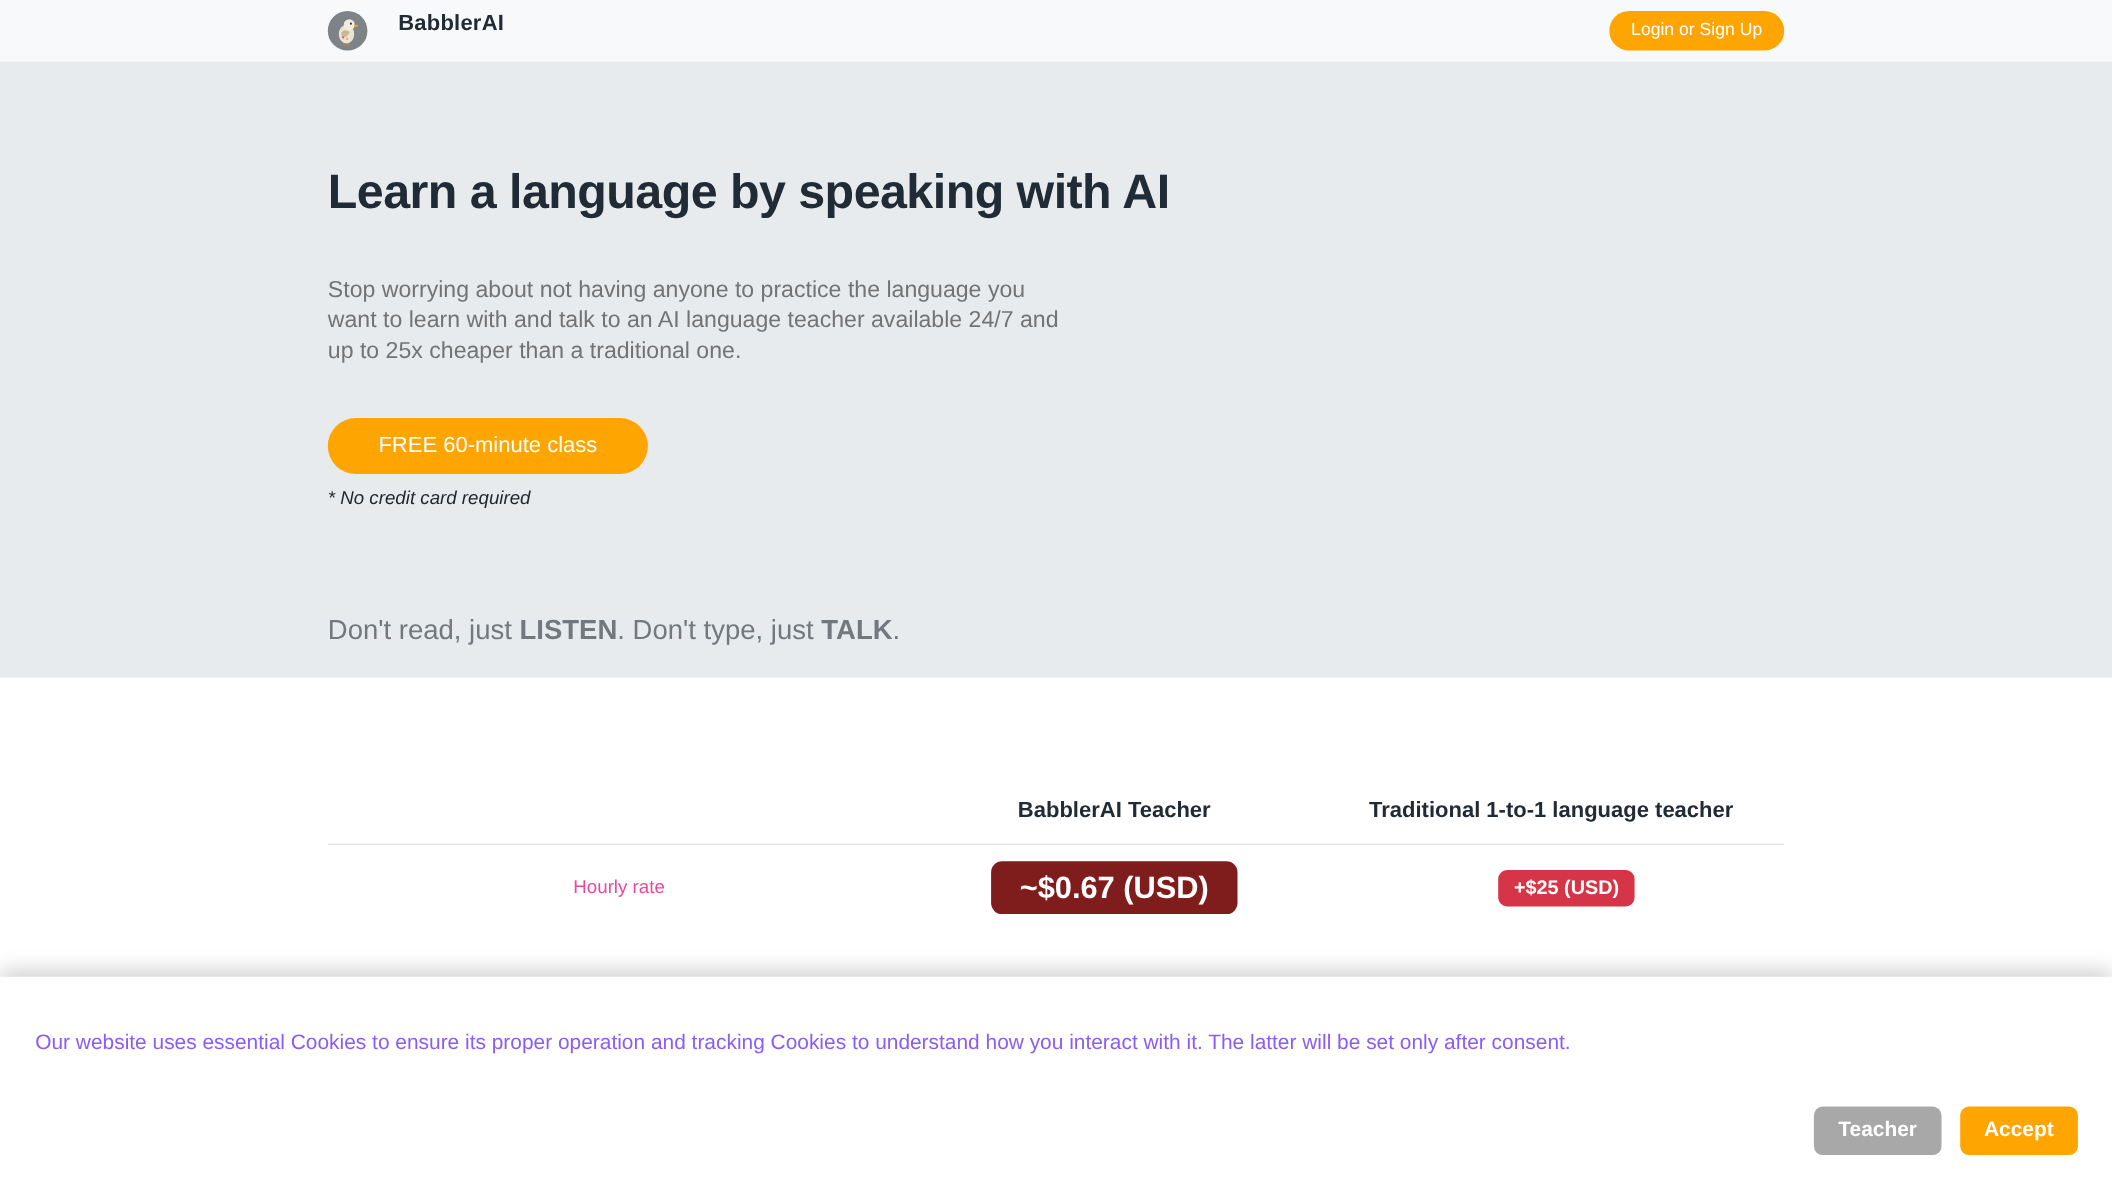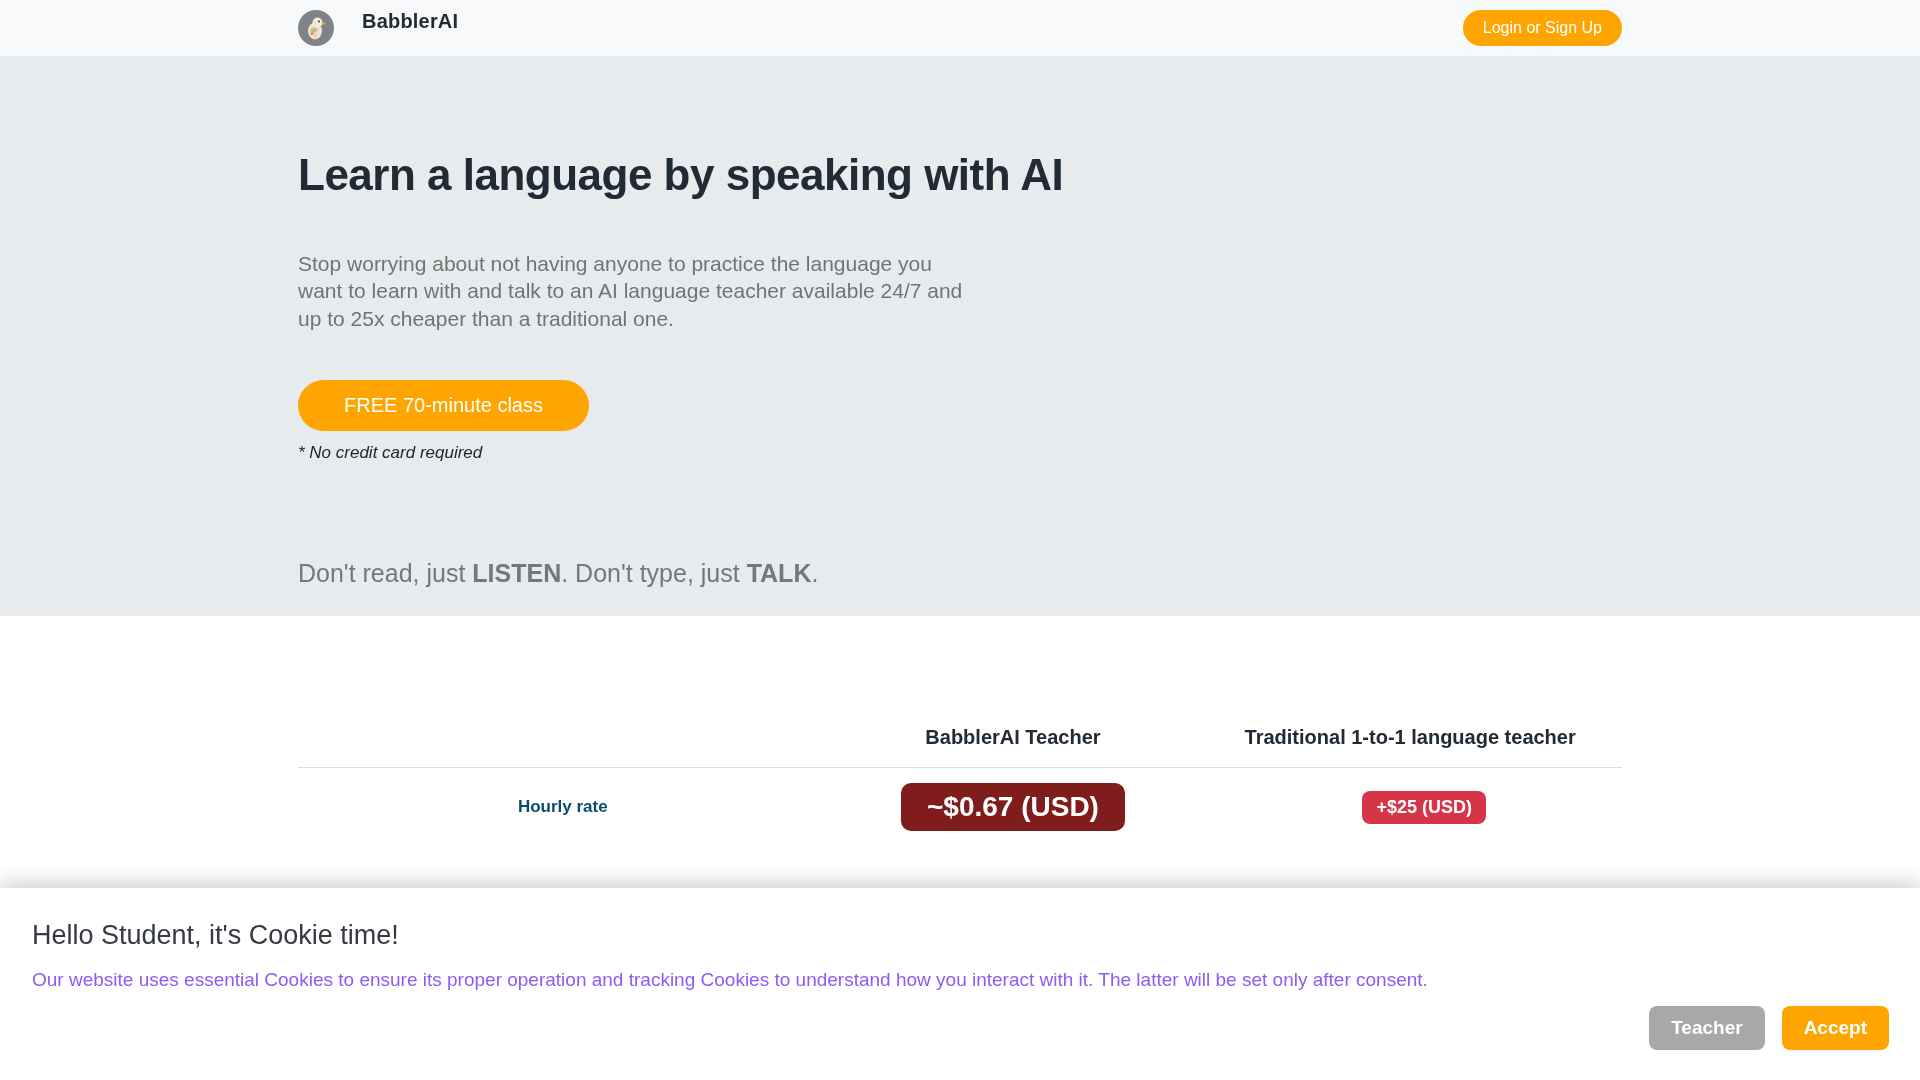--- a/index.html
+++ b/index.html
@@ -105,21 +105,21 @@
   }
   .compare-table th.metric-col { width: 40%; }
   .compare-table th.babbler-col { width: 28%; }
   .compare-table th.trad-col { width: 32%; }
   .compare-table td {
     border-top: 1px solid #dcdee1;
     text-align: center;
     padding: 15px 0 18px 0;
     vertical-align: middle;
   }
-  .metric-label { font-size: 17px; color: #0c4a6e; font-weight: bold; }
+  .metric-label { font-size: 17px; color: #ec4899; }
   .badge-green {
     display: inline-block;
     background: #7f1d1d;
     color: #ffffff;
     font-size: 28px;
     font-weight: 700;
     padding: 8px 26px;
     border-radius: 10px;
   }
   .badge-red {
@@ -190,21 +190,21 @@
       <span class="brand-name">BabblerAI</span>
     </div>
     <button class="btn login-btn">Login or Sign Up</button>
   </div>
 </header>
 
 <section class="hero">
   <div class="container">
     <h1 class="hero-title">Learn a language by speaking with AI</h1>
     <p class="hero-subtitle">Stop worrying about not having anyone to practice the language you want to learn with and talk to an AI language teacher available 24/7 and up to 25x cheaper than a traditional one.</p>
-    <button class="btn cta-btn">FREE 70-minute class</button>
+    <button class="btn cta-btn">FREE 60-minute class</button>
     <div class="cta-note">* No credit card required</div>
     <div class="tagline"><span>Don't read, just </span><b>LISTEN</b><span>. Don't type, just </span><b>TALK</b><span>.</span></div>
   </div>
 </section>
 
 <section class="compare">
   <div class="container">
 
     <table class="compare-table">
       <thead>
@@ -219,19 +219,18 @@
           <td><span class="metric-label">Hourly rate</span></td>
           <td><span class="badge-green">~$0.67 (USD)</span></td>
           <td><span class="badge-red">+$25 (USD)</span></td>
         </tr>
       </tbody>
     </table>
   </div>
 </section>
 
 <div class="cookie-banner">
-  <div class="cookie-title">Hello Student, it's Cookie time!</div>
   <div class="cookie-message">Our website uses essential Cookies to ensure its proper operation and tracking Cookies to understand how you interact with it. The latter will be set only after consent.</div>
   <div class="cookie-actions">
     <button class="btn reject-btn">Teacher</button>
     <button class="btn accept-btn">Accept</button>
   </div>
 </div>
 
 </body></html>

